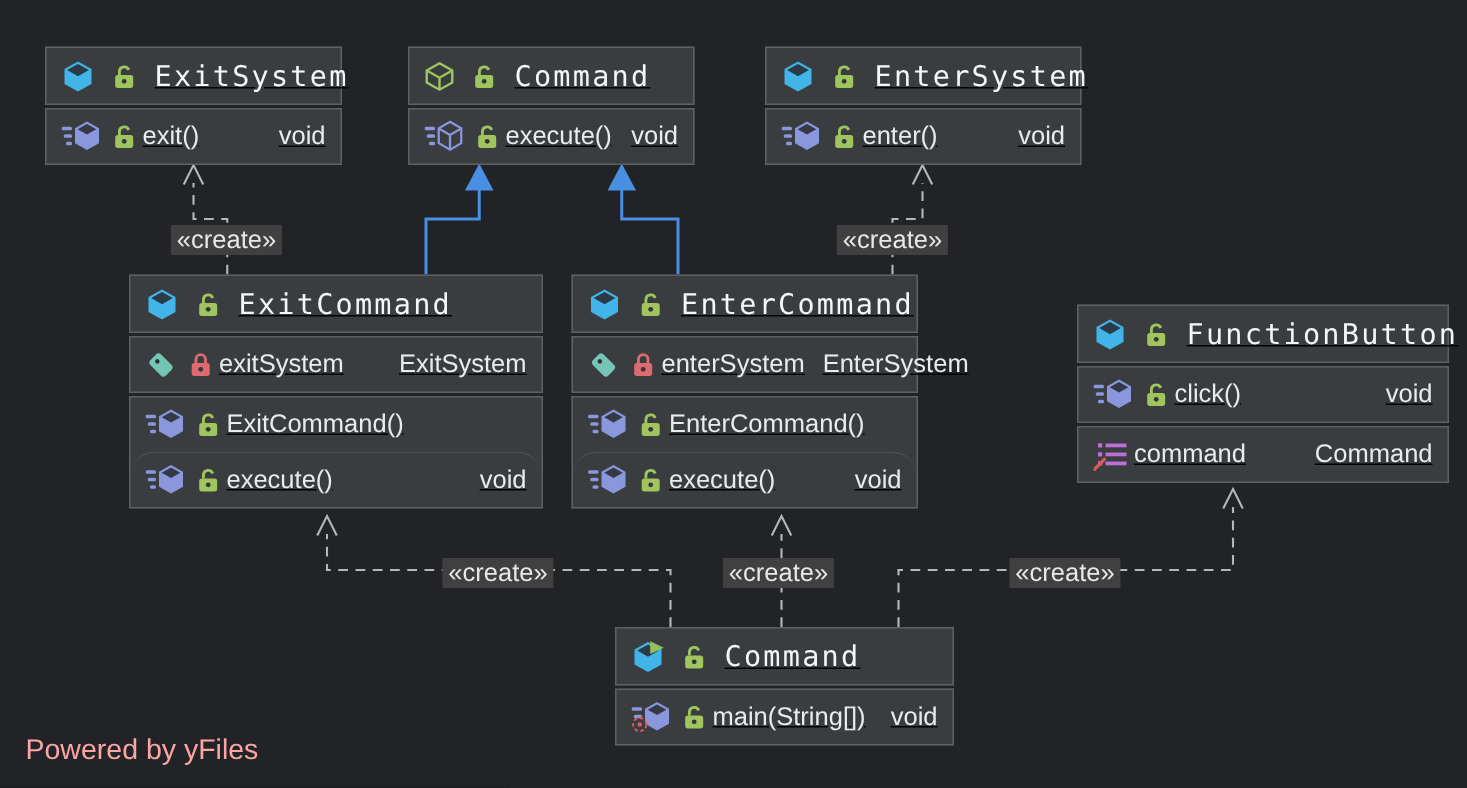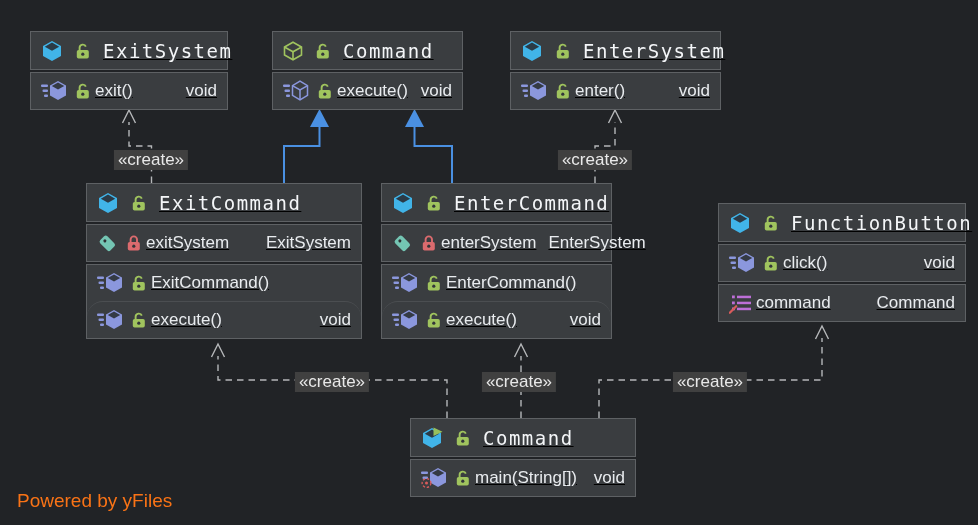--- a/index.html
+++ b/index.html
@@ -43,21 +43,21 @@
   .edge-label{
     position:absolute;
     transform:translate(-50%,-50%);
     font-size:17px;color:#e8e8e8;
     background:#404040;
     padding:0 4px;
     white-space:nowrap;
   }
   #watermark{
     position:absolute;left:17px;top:490px;
-    font-size:19px;color:#f97316;
+    font-size:19px;color:#fca5a5;
   }
 </style>
 </head>
 <body>
 
 <div id="canvas">
   <svg id="edges" width="978" height="525">
       <polyline points="151.5,183 151.5,146 129,146 129,122" fill="none" stroke="#b5b7b9" stroke-width="1.4" stroke-dasharray="6.5 5"></polyline>
       <path d="M135.5,123 L129,110 L122.5,123" fill="none" stroke="#b5b7b9" stroke-width="1.4"></path>
       <polyline points="284,183 284,146 319.5,146 319.5,126" fill="none" stroke="#4a90e2" stroke-width="2"></polyline>

